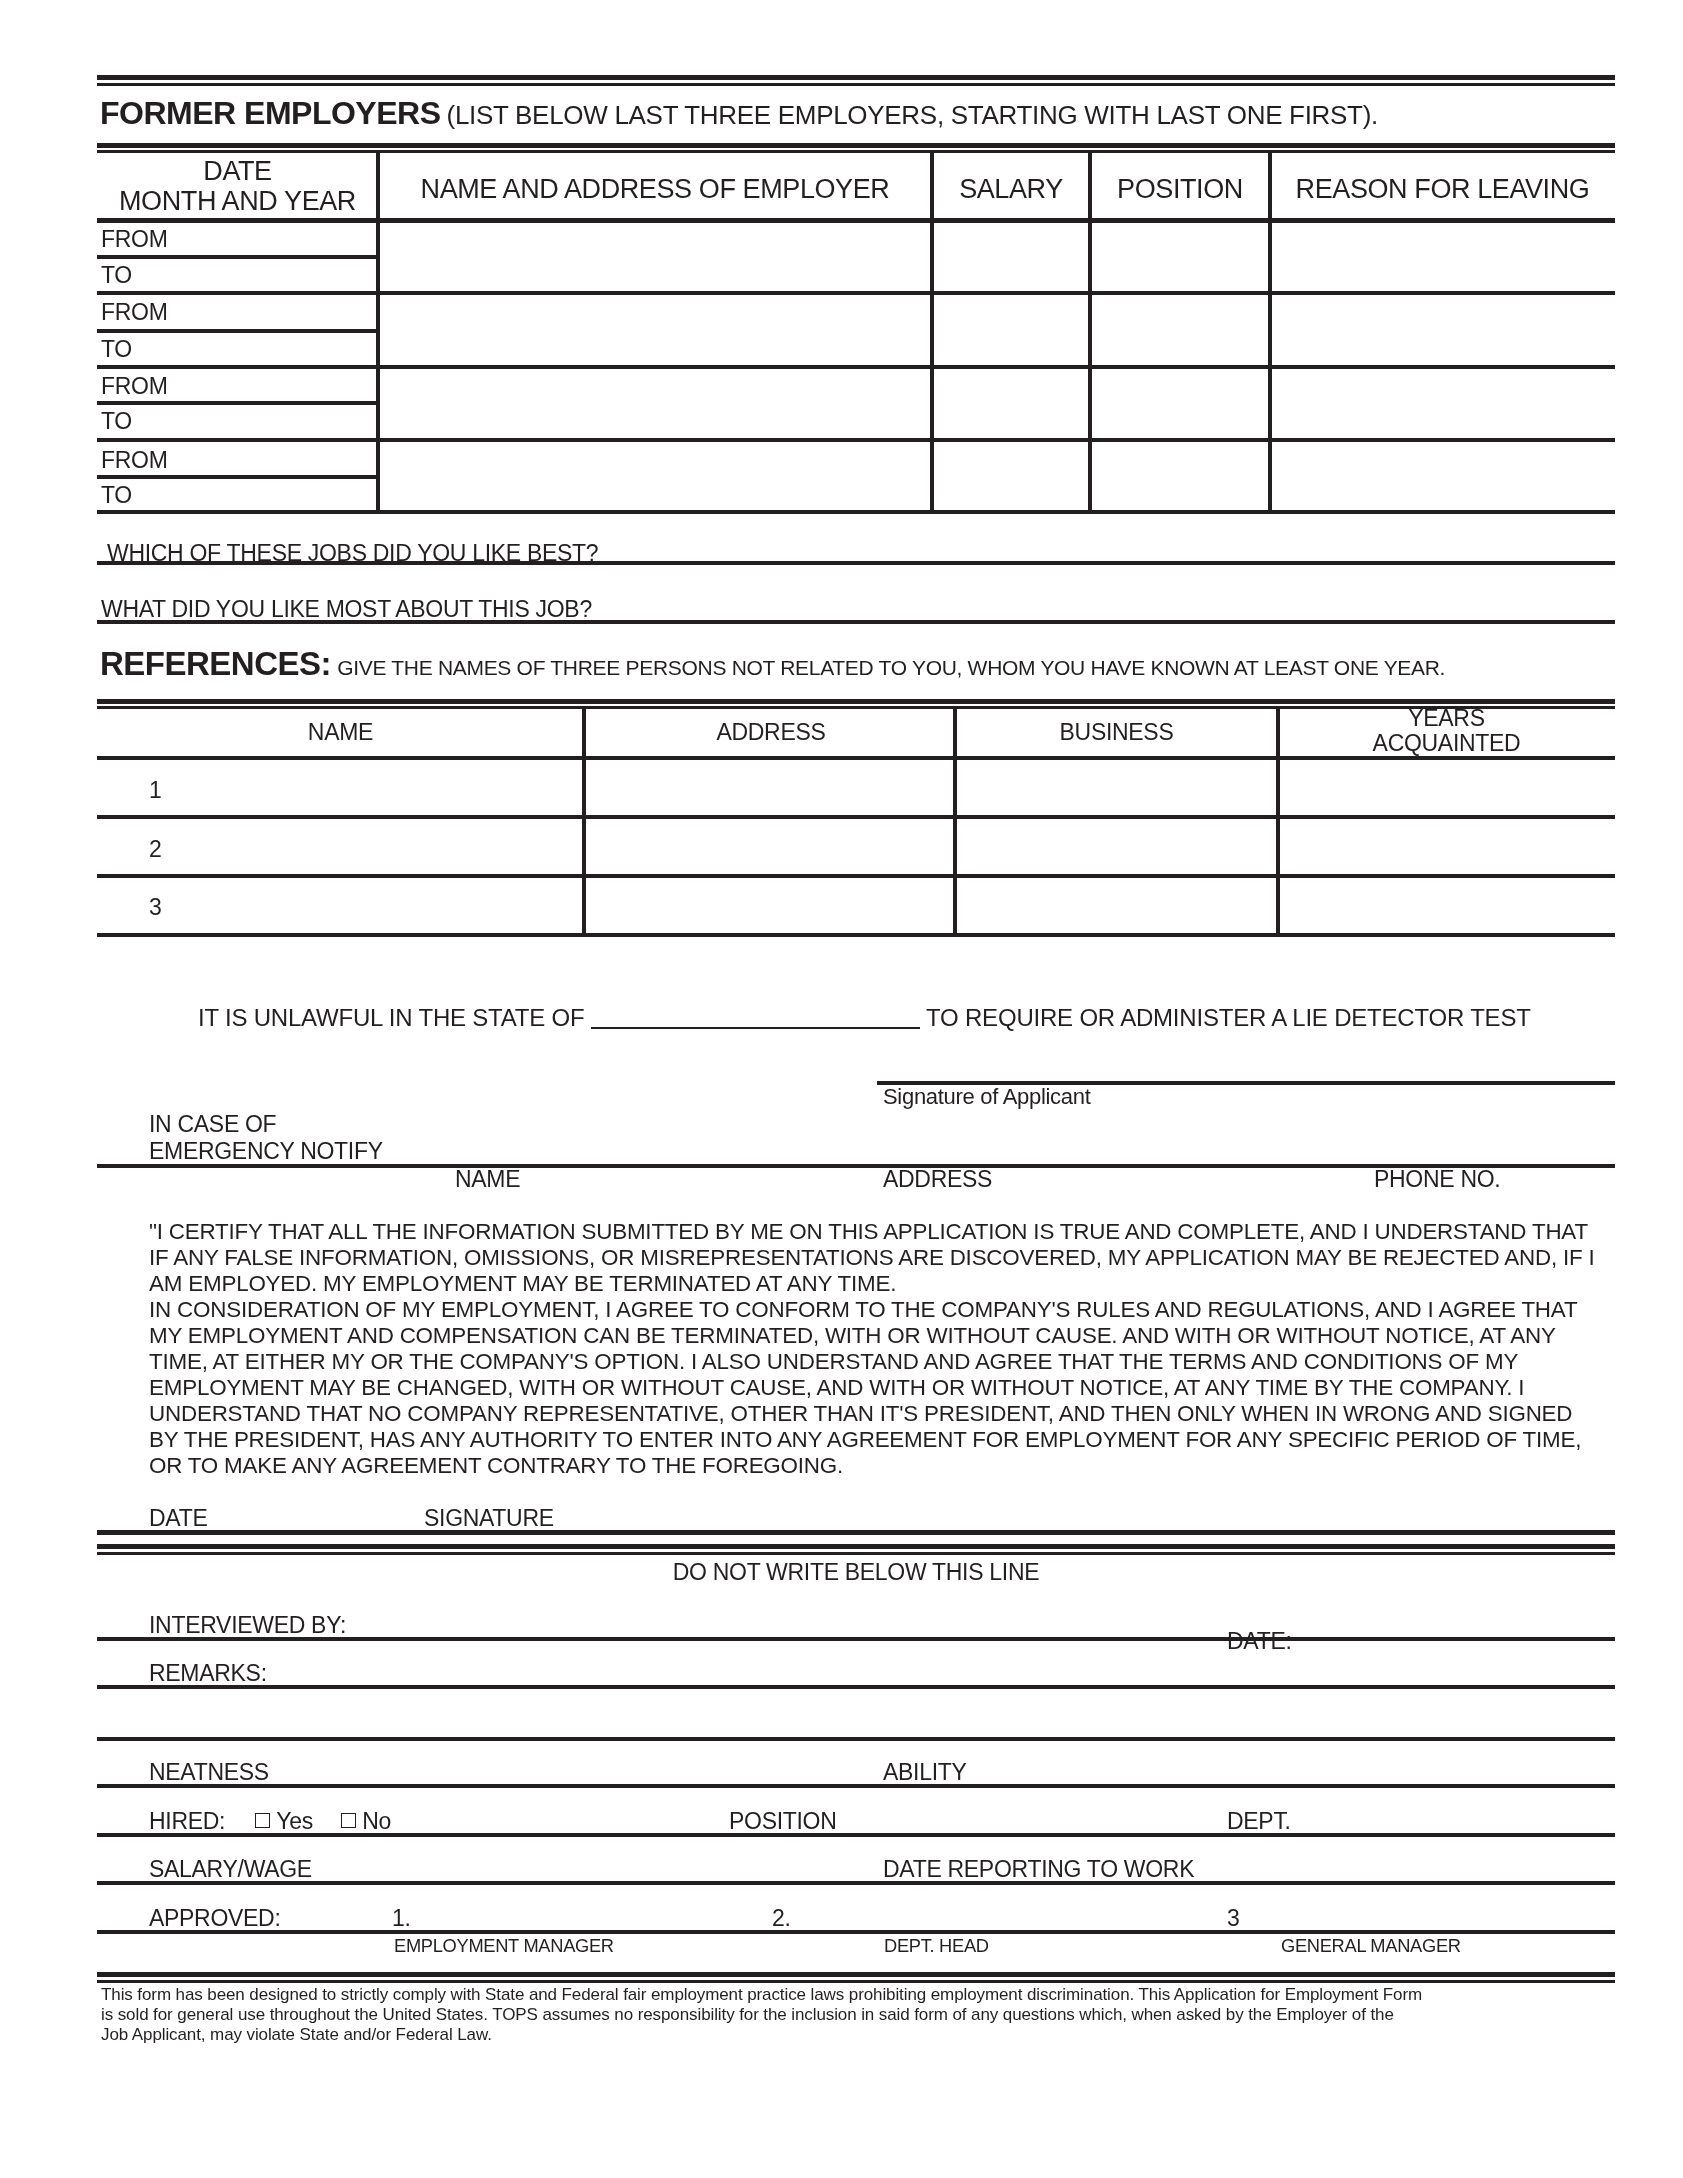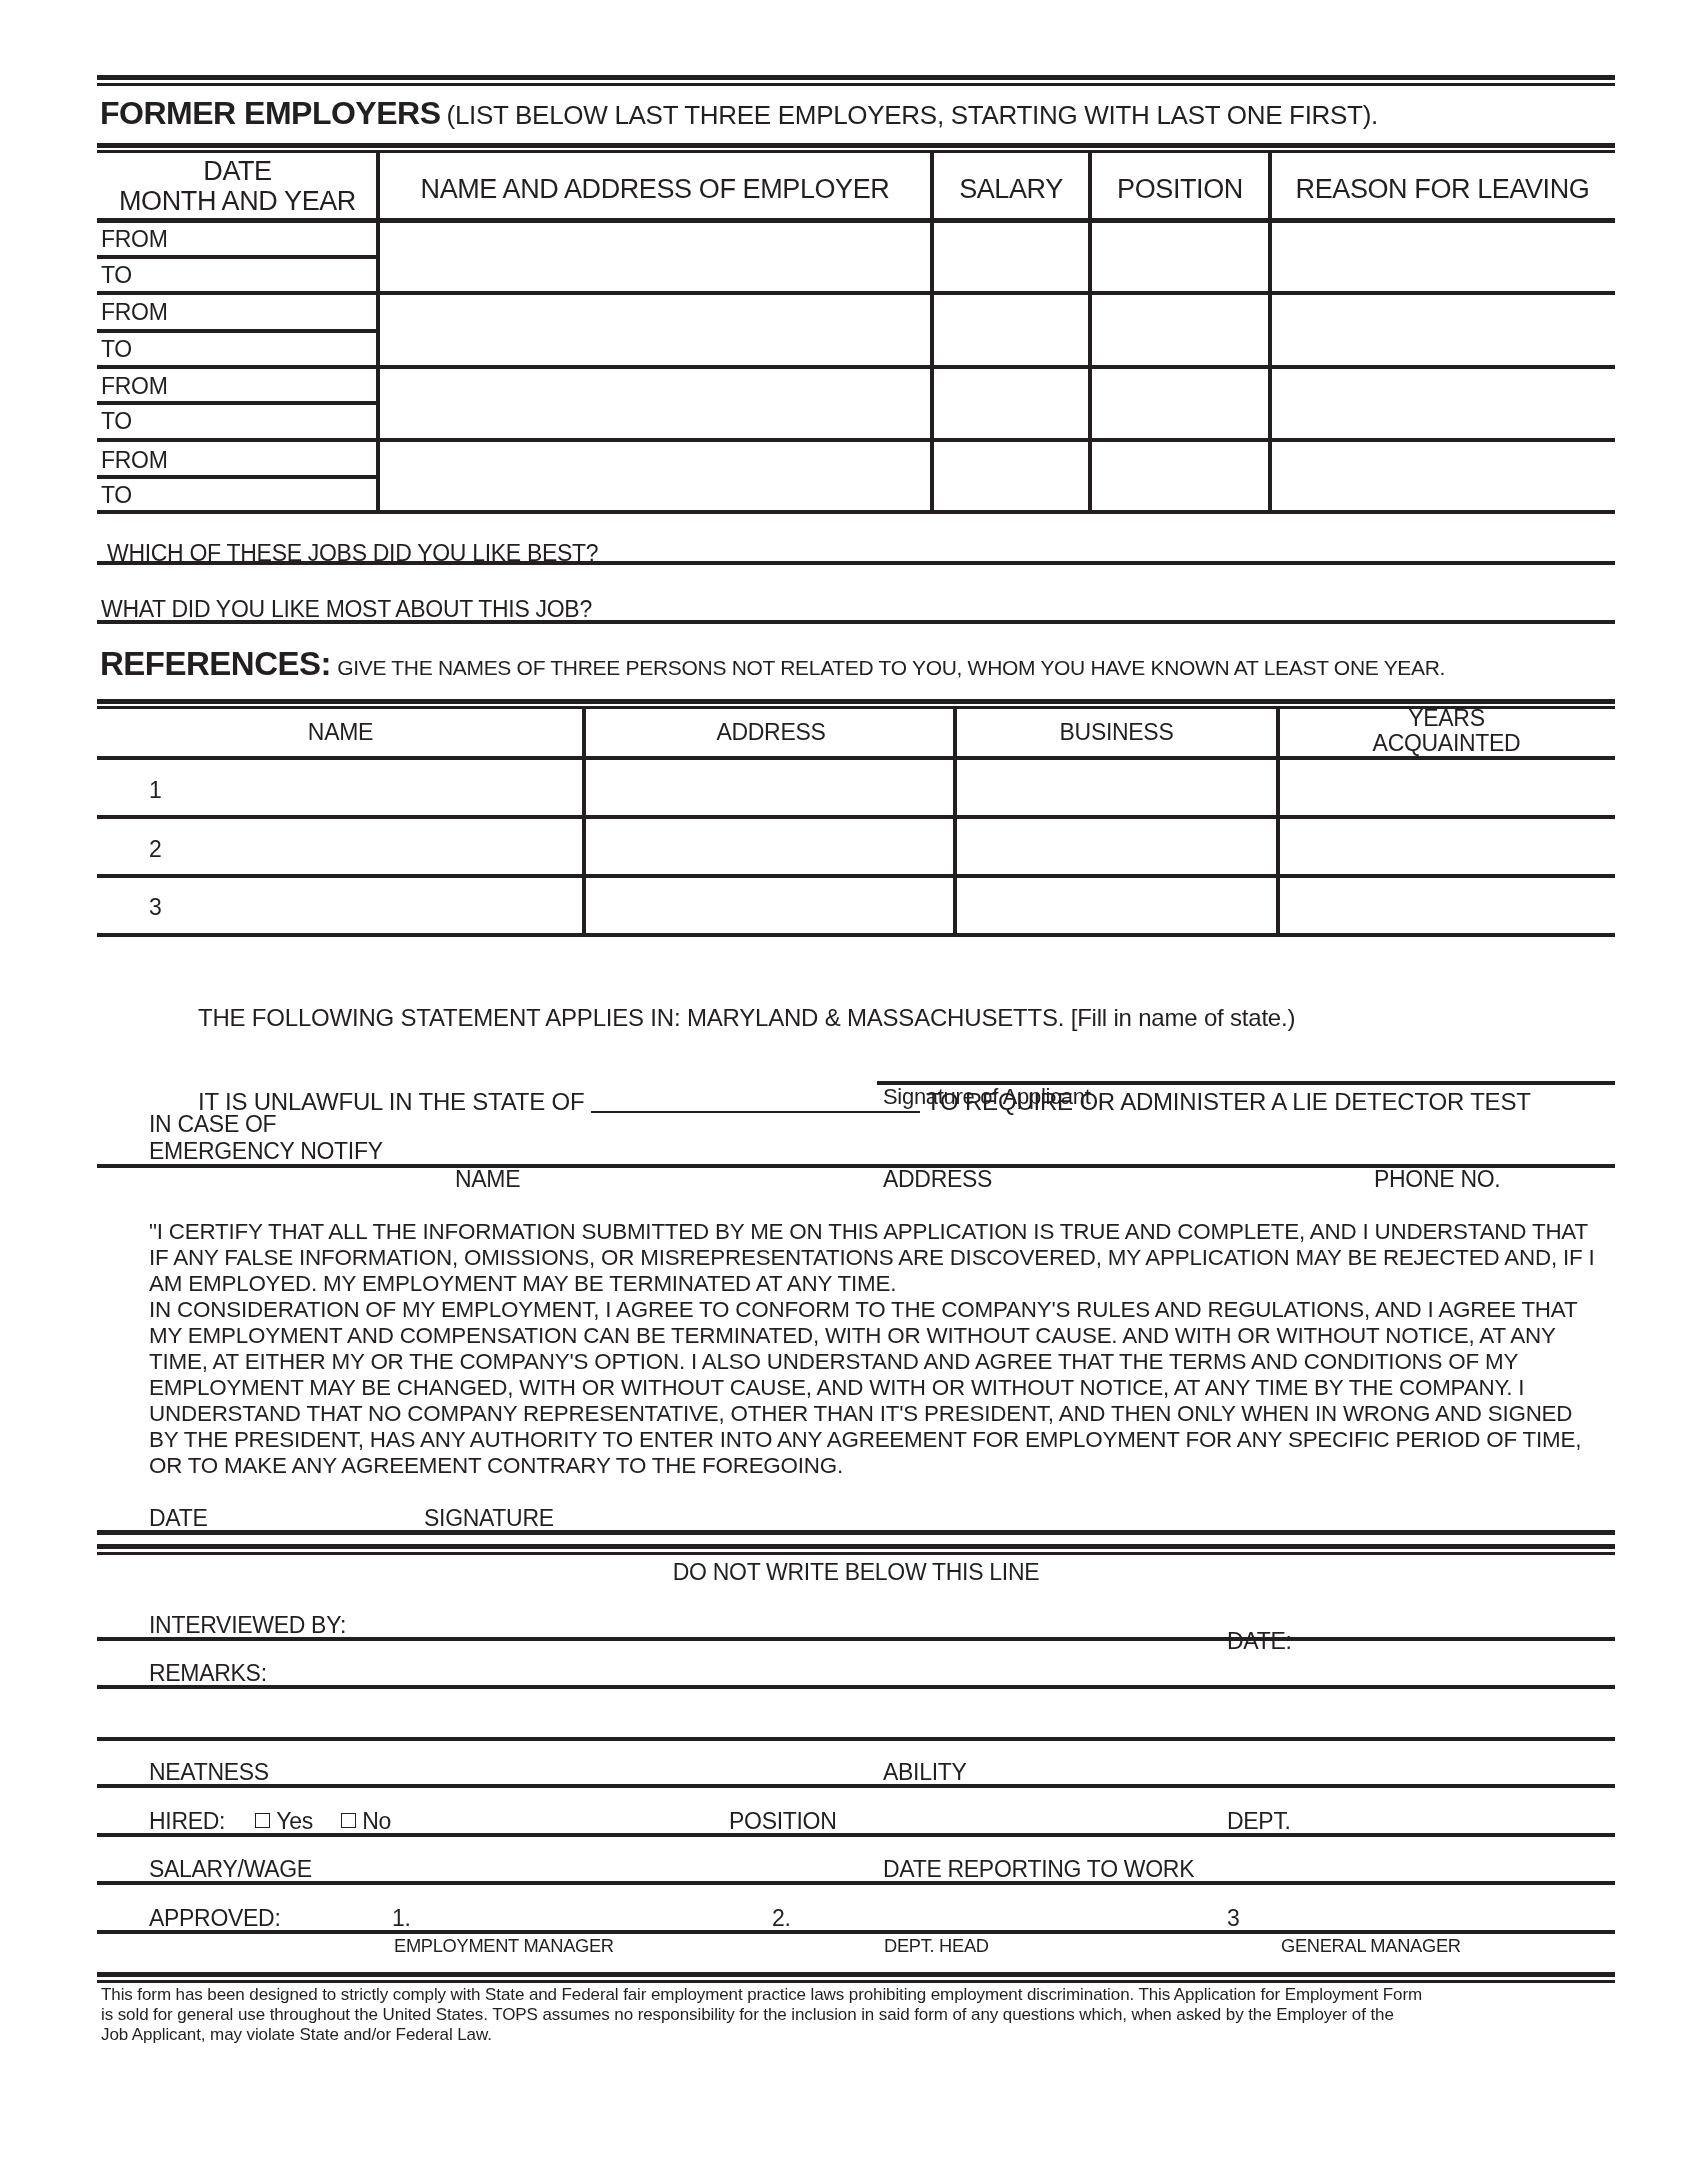--- a/index.html
+++ b/index.html
@@ -108,21 +108,20 @@
 <div class="rule" style="top:874px; height:4px;"></div>
 <div class="txt" style="left:149px; top:894px;">3</div>
 <div class="rule" style="top:933px; height:4px;"></div>
 
 <div class="field" style="left:178px; top:762px; width:400px; height:51px;"></div>
 <div class="field" style="left:588px; top:762px; width:362px; height:51px;"></div>
 <div class="field" style="left:959px; top:762px; width:313px; height:51px;"></div>
 <div class="field" style="left:1282px; top:762px; width:331px; height:51px;"></div>
 
 <div class="stmt" style="left:198px; top:948px;">
-  <div>THE FOLLOWING STATEMENT APPLIES IN: MARYLAND &amp; MASSACHUSETTS. [Fill in name of state.)</div>
   <div><span>IT IS UNLAWFUL IN THE STATE OF</span> <span style="display:inline-block; width:329px; border-bottom:2px solid #231f20; vertical-align:-3px; height:20px;"></span> <span>TO REQUIRE OR ADMINISTER A LIE DETECTOR TEST</span></div>
 </div>
 
 <div class="abs" style="left:877px; top:1081px; width:738px; height:4px; background:#231f20;"></div>
 <div class="txt" style="left:883px; top:1084px; font-size:22px;">Signature of Applicant</div>
 
 <div class="txt" style="left:149px; top:1111px;">IN CASE OF</div>
 <div class="txt" style="left:149px; top:1138px;">EMERGENCY NOTIFY</div>
 <div class="rule" style="top:1164px; height:4px;"></div>
 <div class="txt" style="left:455px; top:1166px;">NAME</div>

